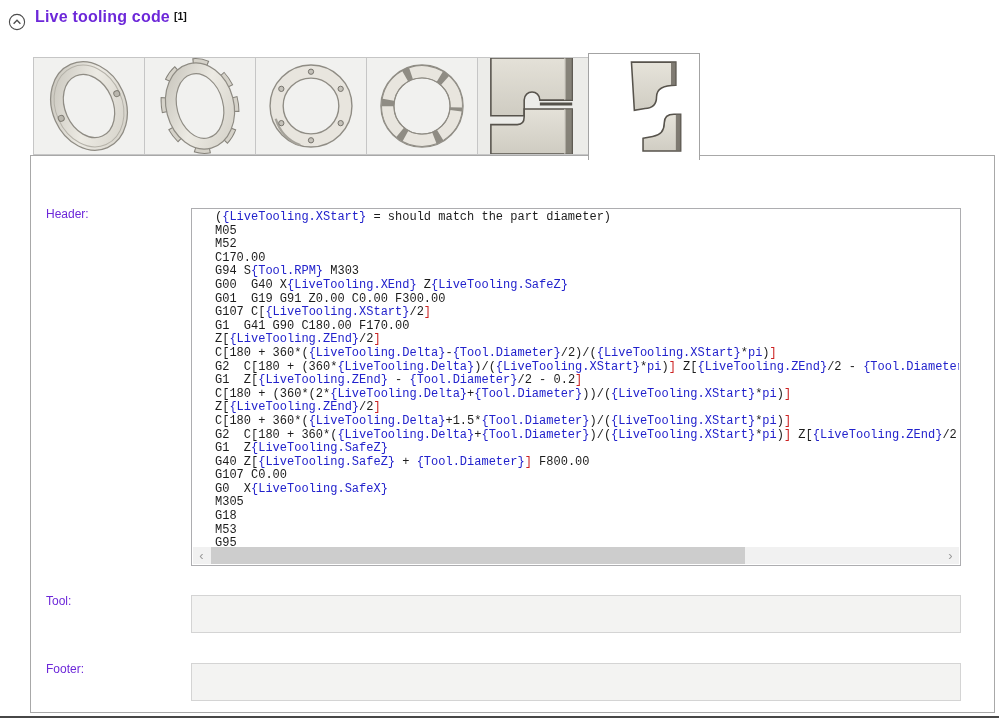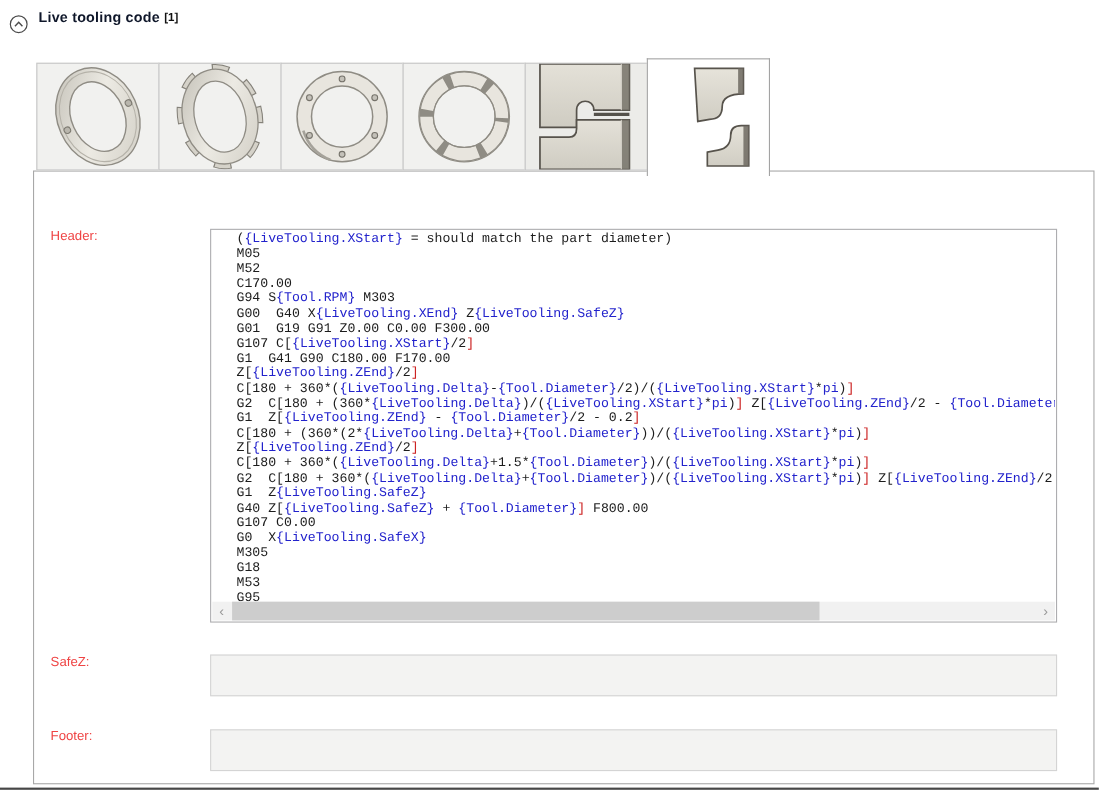--- a/index.html
+++ b/index.html
@@ -2,37 +2,37 @@
 <html><head>
 <meta charset="utf-8">
 <style>
   html,body{margin:0;padding:0;background:#fff;}
   body{width:999px;height:722px;position:relative;overflow:hidden;
        font-family:"Liberation Sans",sans-serif;color:#1e1e1e;}
 
   
   .title-row{position:absolute;left:8px;top:8px;display:flex;align-items:flex-start;}
   .collapse-btn{width:18px;height:18px;margin-top:5px;cursor:pointer;}
-  .page-title{font-size:13px;font-weight:bold;color:#0f172a;margin:0 0 0 9px;letter-spacing:.2px;}
+  .page-title{font-size:16px;font-weight:bold;color:#6d28d9;margin:0 0 0 9px;letter-spacing:.2px;}
   .title-sup{font-size:10.5px;font-weight:bold;color:#111;margin-left:4px;position:relative;top:2px;}
 
   
   .tabs{position:absolute;left:33px;top:57px;display:flex;align-items:flex-start;z-index:2;}
   .tab{width:112px;height:98px;box-sizing:border-box;border:1px solid #c6c6c6;
        background:#f1f1ef;margin-left:-1px;cursor:pointer;position:relative;}
   .tab:first-child{margin-left:0;}
   .tab svg{display:block;width:100%;height:100%;}
   .tab.selected{margin-top:-4px;height:107px;background:#fff;border-color:#a3a3a3;
                 border-bottom:none;z-index:3;}
 
   
   .panel{position:absolute;left:30px;top:155px;width:965px;height:558px;box-sizing:border-box;
          border:1px solid #a8a8a8;background:#fff;z-index:1;}
   .panel-desc{position:absolute;left:15px;top:14px;font-size:12px;font-weight:bold;color:#111;}
-  .fld-label{position:absolute;left:15px;font-size:12px;color:#ef4444;}
+  .fld-label{position:absolute;left:15px;font-size:12px;color:#6d28d9;}
   .lbl-header{top:51px;} .lbl-code{top:438px;} .lbl-footer{top:506px;}
 
   .code-box{position:absolute;left:160px;top:52px;width:770px;height:358px;box-sizing:border-box;
             background:#fff;border:1px solid #adadb0;overflow:hidden;cursor:text;}
   .code-lines{position:absolute;left:5px;top:2px;right:1px;bottom:18px;overflow:hidden;
               font-family:"Liberation Mono",monospace;font-size:12px;line-height:13.6px;
               white-space:pre;}
   .code-lines .cl{height:13.6px;margin-left:18px;}
 
   .hscroll{position:absolute;left:1px;right:1px;bottom:1px;height:17px;background:#f1f1f1;
@@ -171,20 +171,20 @@
     <div class="code-lines" id="code-lines"><div class="cl"><span style="color: rgb(28, 28, 28);">(</span><span style="color: rgb(34, 34, 204);">{LiveTooling.XStart}</span><span style="color: rgb(28, 28, 28);"> = should match the part diameter)</span></div><div class="cl"><span style="color: rgb(28, 28, 28);">M05</span></div><div class="cl"><span style="color: rgb(28, 28, 28);">M52</span></div><div class="cl"><span style="color: rgb(28, 28, 28);">C170.00</span></div><div class="cl"><span style="color: rgb(28, 28, 28);">G94 S</span><span style="color: rgb(34, 34, 204);">{Tool.RPM}</span><span style="color: rgb(28, 28, 28);"> M303</span></div><div class="cl"><span style="color: rgb(28, 28, 28);">G00  G40 X</span><span style="color: rgb(34, 34, 204);">{LiveTooling.XEnd}</span><span style="color: rgb(28, 28, 28);"> Z</span><span style="color: rgb(34, 34, 204);">{LiveTooling.SafeZ}</span></div><div class="cl"><span style="color: rgb(28, 28, 28);">G01  G19 G91 Z0.00 C0.00 F300.00</span></div><div class="cl"><span style="color: rgb(28, 28, 28);">G107 C[</span><span style="color: rgb(34, 34, 204);">{LiveTooling.XStart}</span><span style="color: rgb(28, 28, 28);">/2</span><span style="color: rgb(204, 34, 34);">]</span></div><div class="cl"><span style="color: rgb(28, 28, 28);">G1  G41 G90 C180.00 F170.00</span></div><div class="cl"><span style="color: rgb(28, 28, 28);">Z[</span><span style="color: rgb(34, 34, 204);">{LiveTooling.ZEnd}</span><span style="color: rgb(28, 28, 28);">/2</span><span style="color: rgb(204, 34, 34);">]</span></div><div class="cl"><span style="color: rgb(28, 28, 28);">C[180 + 360*(</span><span style="color: rgb(34, 34, 204);">{LiveTooling.Delta}</span><span style="color: rgb(28, 28, 28);">-</span><span style="color: rgb(34, 34, 204);">{Tool.Diameter}</span><span style="color: rgb(28, 28, 28);">/2)/(</span><span style="color: rgb(34, 34, 204);">{LiveTooling.XStart}</span><span style="color: rgb(28, 28, 28);">*</span><span style="color: rgb(34, 34, 204);">pi</span><span style="color: rgb(28, 28, 28);">)</span><span style="color: rgb(204, 34, 34);">]</span></div><div class="cl"><span style="color: rgb(28, 28, 28);">G2  C[180 + (360*</span><span style="color: rgb(34, 34, 204);">{LiveTooling.Delta}</span><span style="color: rgb(28, 28, 28);">)/(</span><span style="color: rgb(34, 34, 204);">{LiveTooling.XStart}</span><span style="color: rgb(28, 28, 28);">*</span><span style="color: rgb(34, 34, 204);">pi</span><span style="color: rgb(28, 28, 28);">)</span><span style="color: rgb(204, 34, 34);">]</span><span style="color: rgb(28, 28, 28);"> Z[</span><span style="color: rgb(34, 34, 204);">{LiveTooling.ZEnd}</span><span style="color: rgb(28, 28, 28);">/2 - </span><span style="color: rgb(34, 34, 204);">{Tool.Diameter}</span><span style="color: rgb(28, 28, 28);">/2</span></div><div class="cl"><span style="color: rgb(28, 28, 28);">G1  Z[</span><span style="color: rgb(34, 34, 204);">{LiveTooling.ZEnd}</span><span style="color: rgb(28, 28, 28);"> - </span><span style="color: rgb(34, 34, 204);">{Tool.Diameter}</span><span style="color: rgb(28, 28, 28);">/2 - 0.2</span><span style="color: rgb(204, 34, 34);">]</span></div><div class="cl"><span style="color: rgb(28, 28, 28);">C[180 + (360*(2*</span><span style="color: rgb(34, 34, 204);">{LiveTooling.Delta}</span><span style="color: rgb(28, 28, 28);">+</span><span style="color: rgb(34, 34, 204);">{Tool.Diameter}</span><span style="color: rgb(28, 28, 28);">))/(</span><span style="color: rgb(34, 34, 204);">{LiveTooling.XStart}</span><span style="color: rgb(28, 28, 28);">*</span><span style="color: rgb(34, 34, 204);">pi</span><span style="color: rgb(28, 28, 28);">)</span><span style="color: rgb(204, 34, 34);">]</span></div><div class="cl"><span style="color: rgb(28, 28, 28);">Z[</span><span style="color: rgb(34, 34, 204);">{LiveTooling.ZEnd}</span><span style="color: rgb(28, 28, 28);">/2</span><span style="color: rgb(204, 34, 34);">]</span></div><div class="cl"><span style="color: rgb(28, 28, 28);">C[180 + 360*(</span><span style="color: rgb(34, 34, 204);">{LiveTooling.Delta}</span><span style="color: rgb(28, 28, 28);">+1.5*</span><span style="color: rgb(34, 34, 204);">{Tool.Diameter}</span><span style="color: rgb(28, 28, 28);">)/(</span><span style="color: rgb(34, 34, 204);">{LiveTooling.XStart}</span><span style="color: rgb(28, 28, 28);">*</span><span style="color: rgb(34, 34, 204);">pi</span><span style="color: rgb(28, 28, 28);">)</span><span style="color: rgb(204, 34, 34);">]</span></div><div class="cl"><span style="color: rgb(28, 28, 28);">G2  C[180 + 360*(</span><span style="color: rgb(34, 34, 204);">{LiveTooling.Delta}</span><span style="color: rgb(28, 28, 28);">+</span><span style="color: rgb(34, 34, 204);">{Tool.Diameter}</span><span style="color: rgb(28, 28, 28);">)/(</span><span style="color: rgb(34, 34, 204);">{LiveTooling.XStart}</span><span style="color: rgb(28, 28, 28);">*</span><span style="color: rgb(34, 34, 204);">pi</span><span style="color: rgb(28, 28, 28);">)</span><span style="color: rgb(204, 34, 34);">]</span><span style="color: rgb(28, 28, 28);"> Z[</span><span style="color: rgb(34, 34, 204);">{LiveTooling.ZEnd}</span><span style="color: rgb(28, 28, 28);">/2 + </span></div><div class="cl"><span style="color: rgb(28, 28, 28);">G1  Z</span><span style="color: rgb(34, 34, 204);">{LiveTooling.SafeZ}</span></div><div class="cl"><span style="color: rgb(28, 28, 28);">G40 Z[</span><span style="color: rgb(34, 34, 204);">{LiveTooling.SafeZ}</span><span style="color: rgb(28, 28, 28);"> + </span><span style="color: rgb(34, 34, 204);">{Tool.Diameter}</span><span style="color: rgb(204, 34, 34);">]</span><span style="color: rgb(28, 28, 28);"> F800.00</span></div><div class="cl"><span style="color: rgb(28, 28, 28);">G107 C0.00</span></div><div class="cl"><span style="color: rgb(28, 28, 28);">G0  X</span><span style="color: rgb(34, 34, 204);">{LiveTooling.SafeX}</span></div><div class="cl"><span style="color: rgb(28, 28, 28);">M305</span></div><div class="cl"><span style="color: rgb(28, 28, 28);">G18</span></div><div class="cl"><span style="color: rgb(28, 28, 28);">M53</span></div><div class="cl"><span style="color: rgb(28, 28, 28);">G95</span></div></div>
     <div class="hscroll">
       <span class="sarr">‹</span>
       <div class="strack">
         <div class="sthumb"></div>
       </div>
       <span class="sarr">›</span>
     </div>
   </div>
 
-  <div class="fld-label lbl-code">SafeZ:</div>
+  <div class="fld-label lbl-code">Tool:</div>
   <div class="empty-box box-code" role="textbox"></div>
 
   <div class="fld-label lbl-footer">Footer:</div>
   <div class="empty-box box-footer" role="textbox"></div>
 </div>
 
 <div class="bottom-rule"></div>
 
 </body></html>

